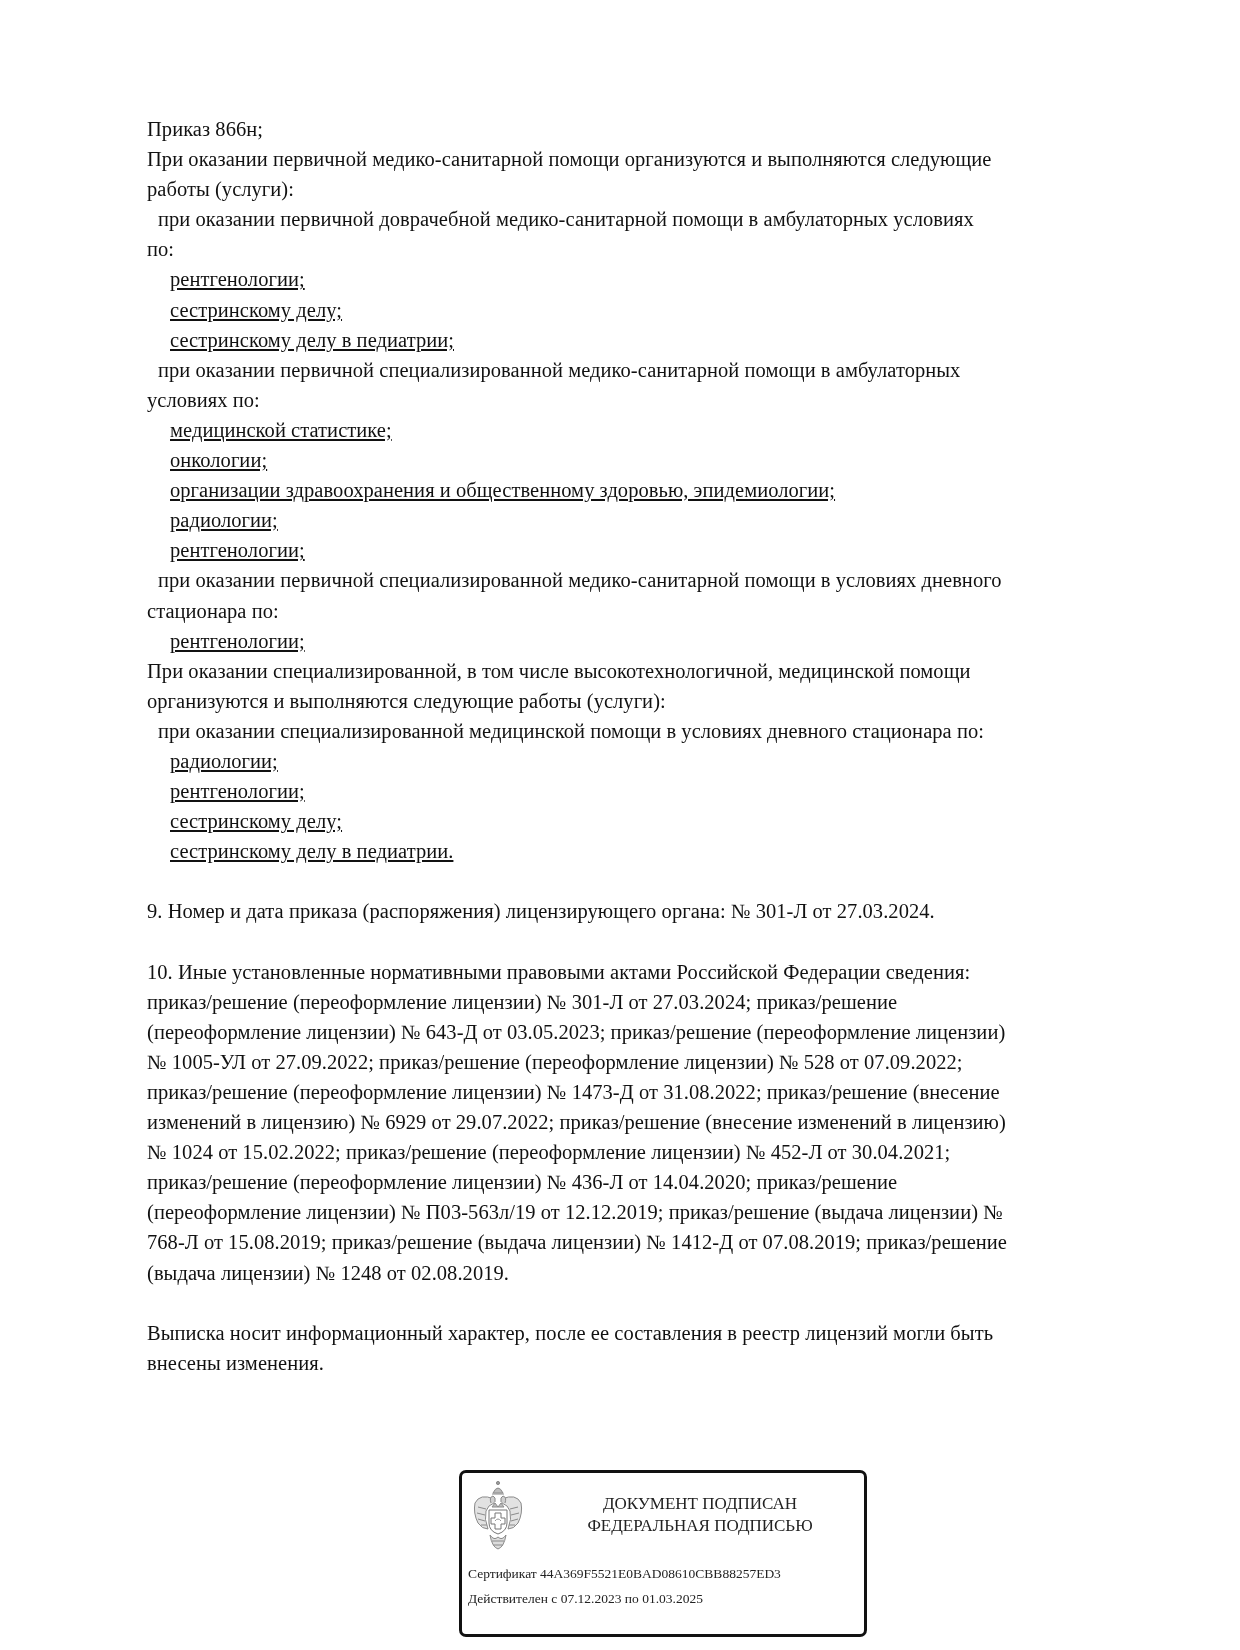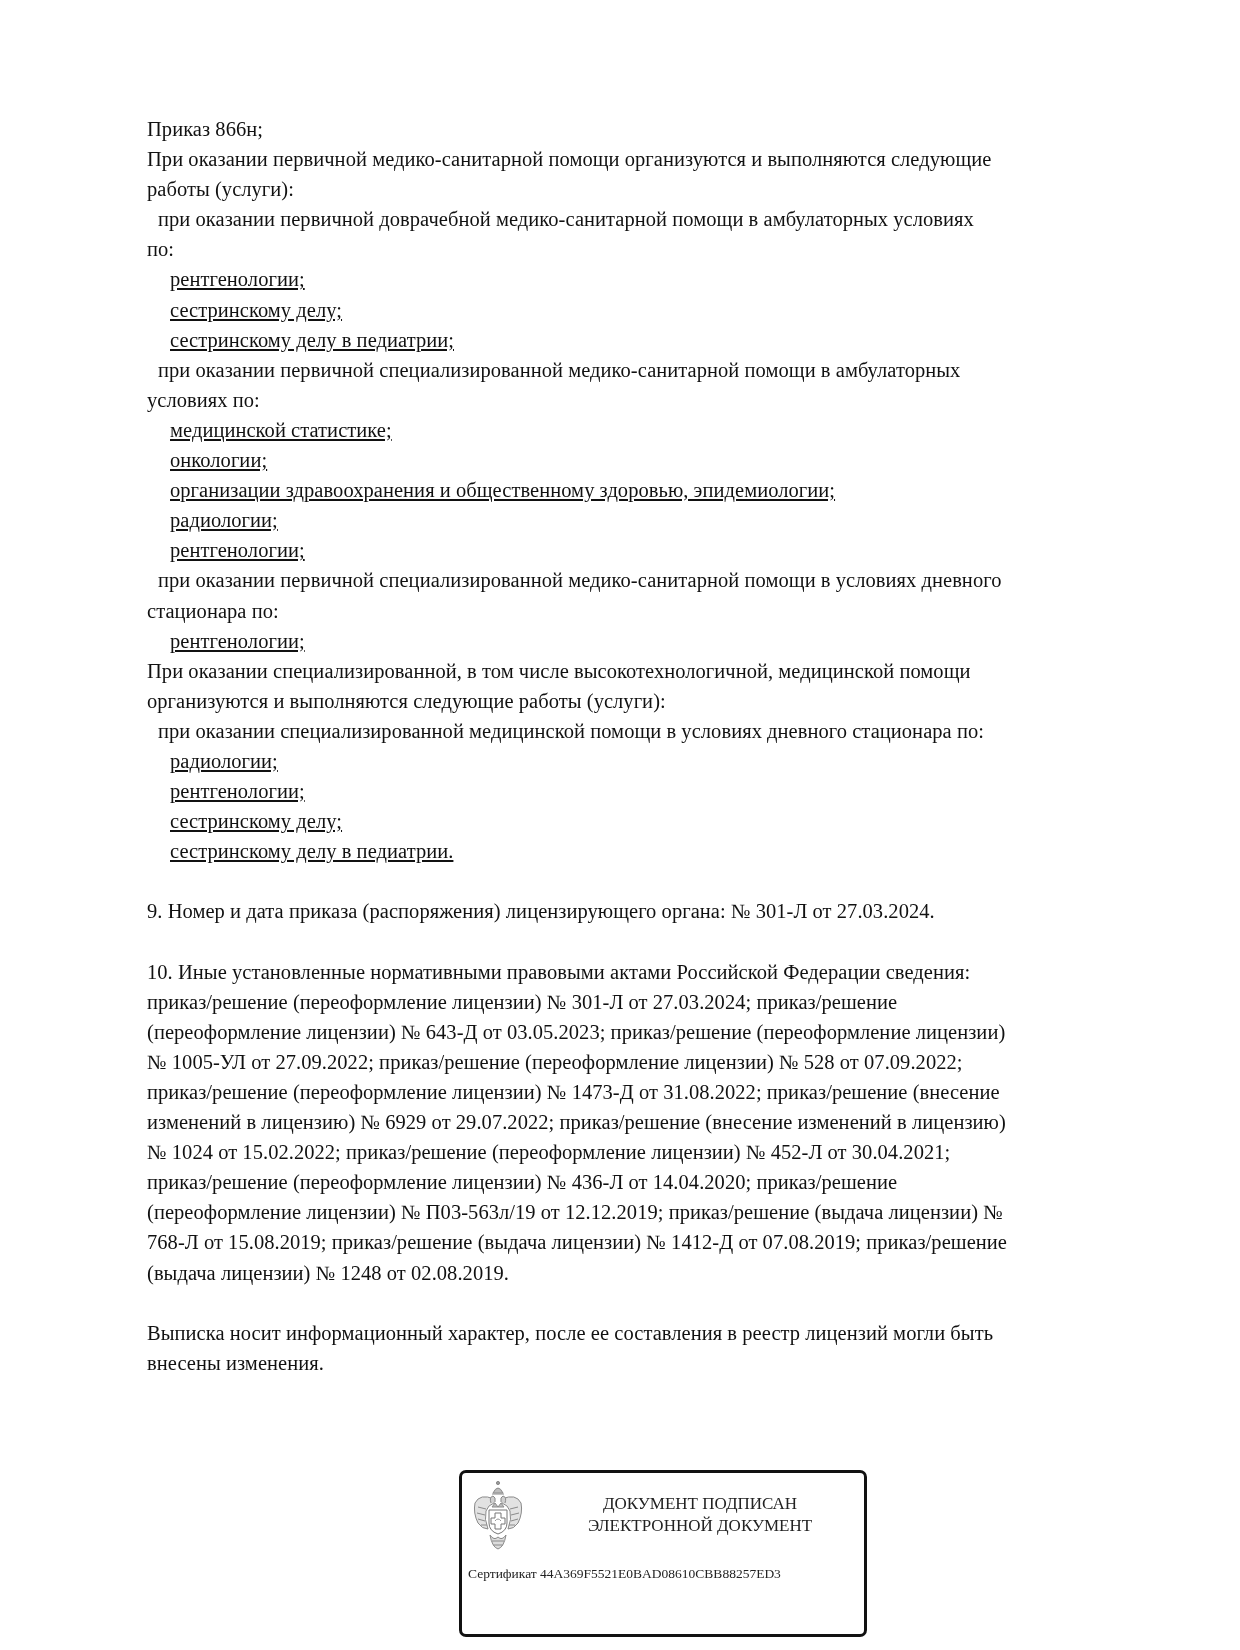--- a/index.html
+++ b/index.html
@@ -116,21 +116,22 @@
         <path d="M23 34 L29 34 L29 39 L33 39 L33 45 L29 45 L29 50 L23 50 L23 45 L19 45 L19 39 L23 39 Z" fill="#ffffff" stroke="#777777"></path>
         <path d="M23 42 Q26 38 29 42" stroke="#999999"></path>
 
         <path d="M18 56 Q22 62 26 58 Q30 62 34 56 Q32 68 26 70 Q20 68 18 56 Z" fill="#dcdcdc"></path>
         <path d="M20 62 L32 62 M21 66 L31 66"></path>
       </g>
     </svg>
 
     <div class="stamp-title">
       <span>ДОКУМЕНТ ПОДПИСАН</span>
-      <span>ЭЛЕКТРОННОЙ ДОКУМЕНТ</span>
+      <span>ФЕДЕРАЛЬНАЯ ПОДПИСЬЮ</span>
     </div>
 
     <div class="stamp-info">
       <span class="row"><span>Сертификат</span> <span>44A369F5521E0BAD08610CBB88257ED3</span></span>
+      <span class="row">Действителен с 07.12.2023 по 01.03.2025</span>
     </div>
   </div>
 
 </div>
 
 </body></html>

